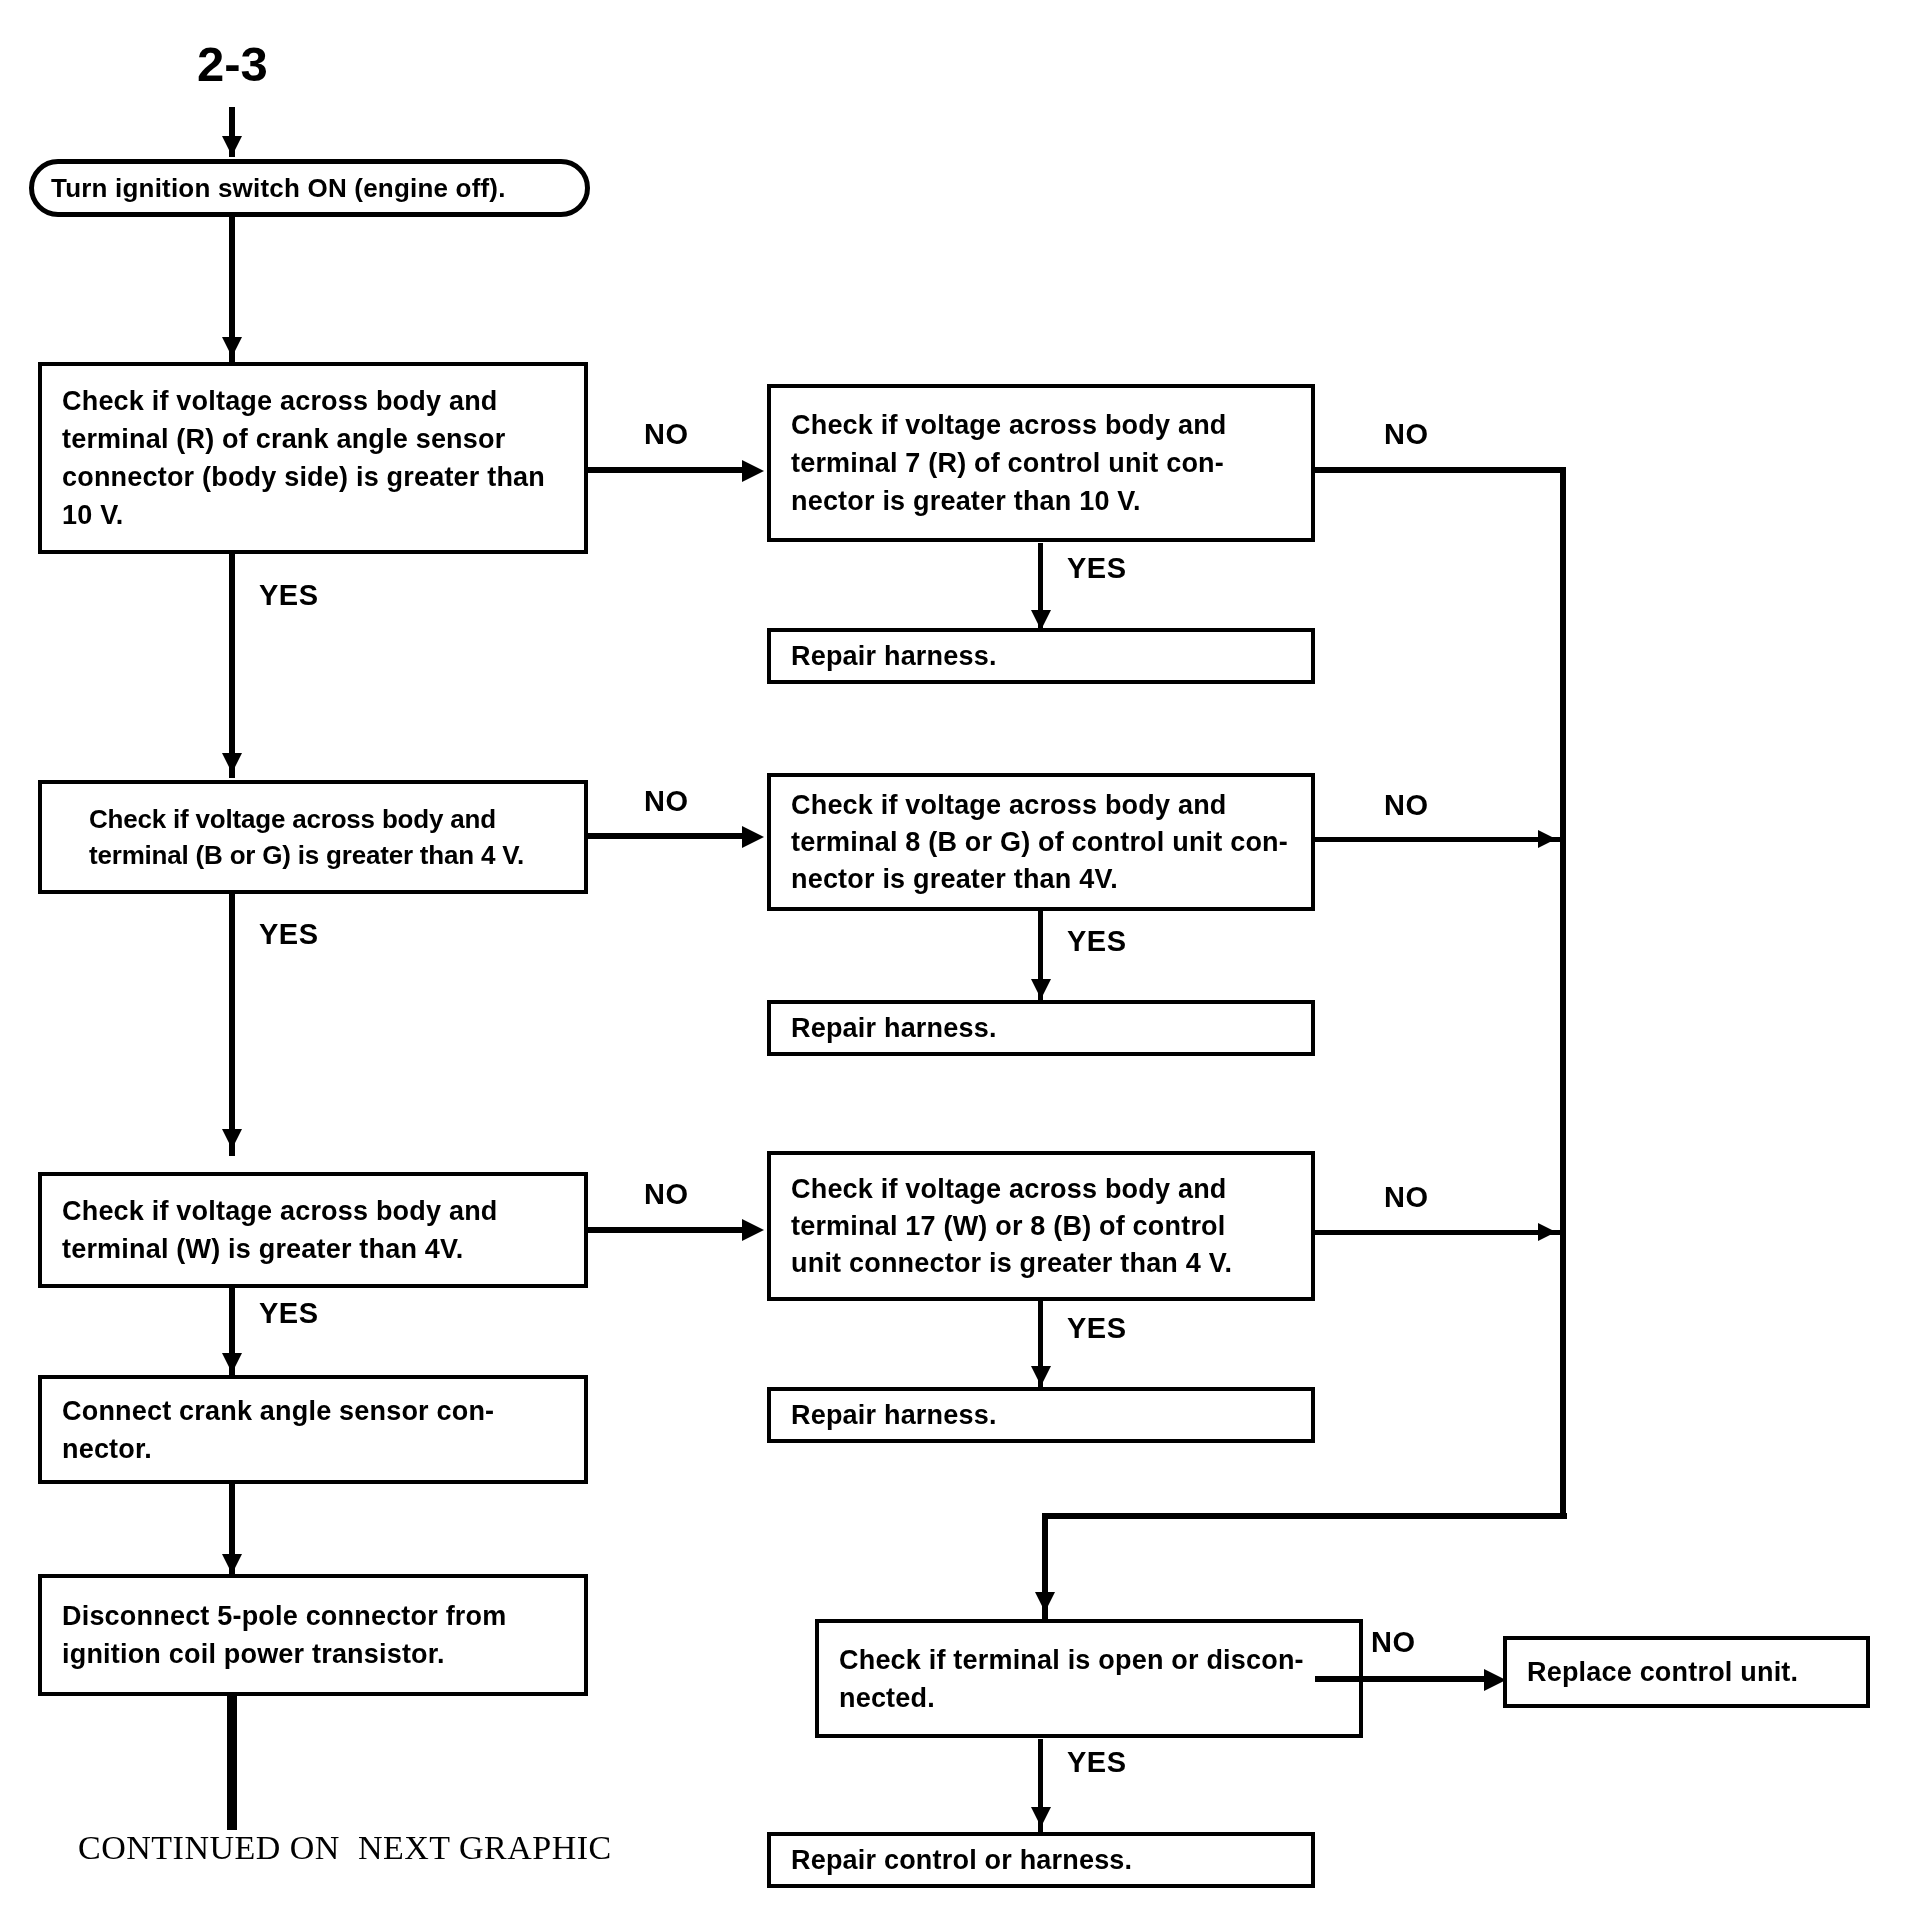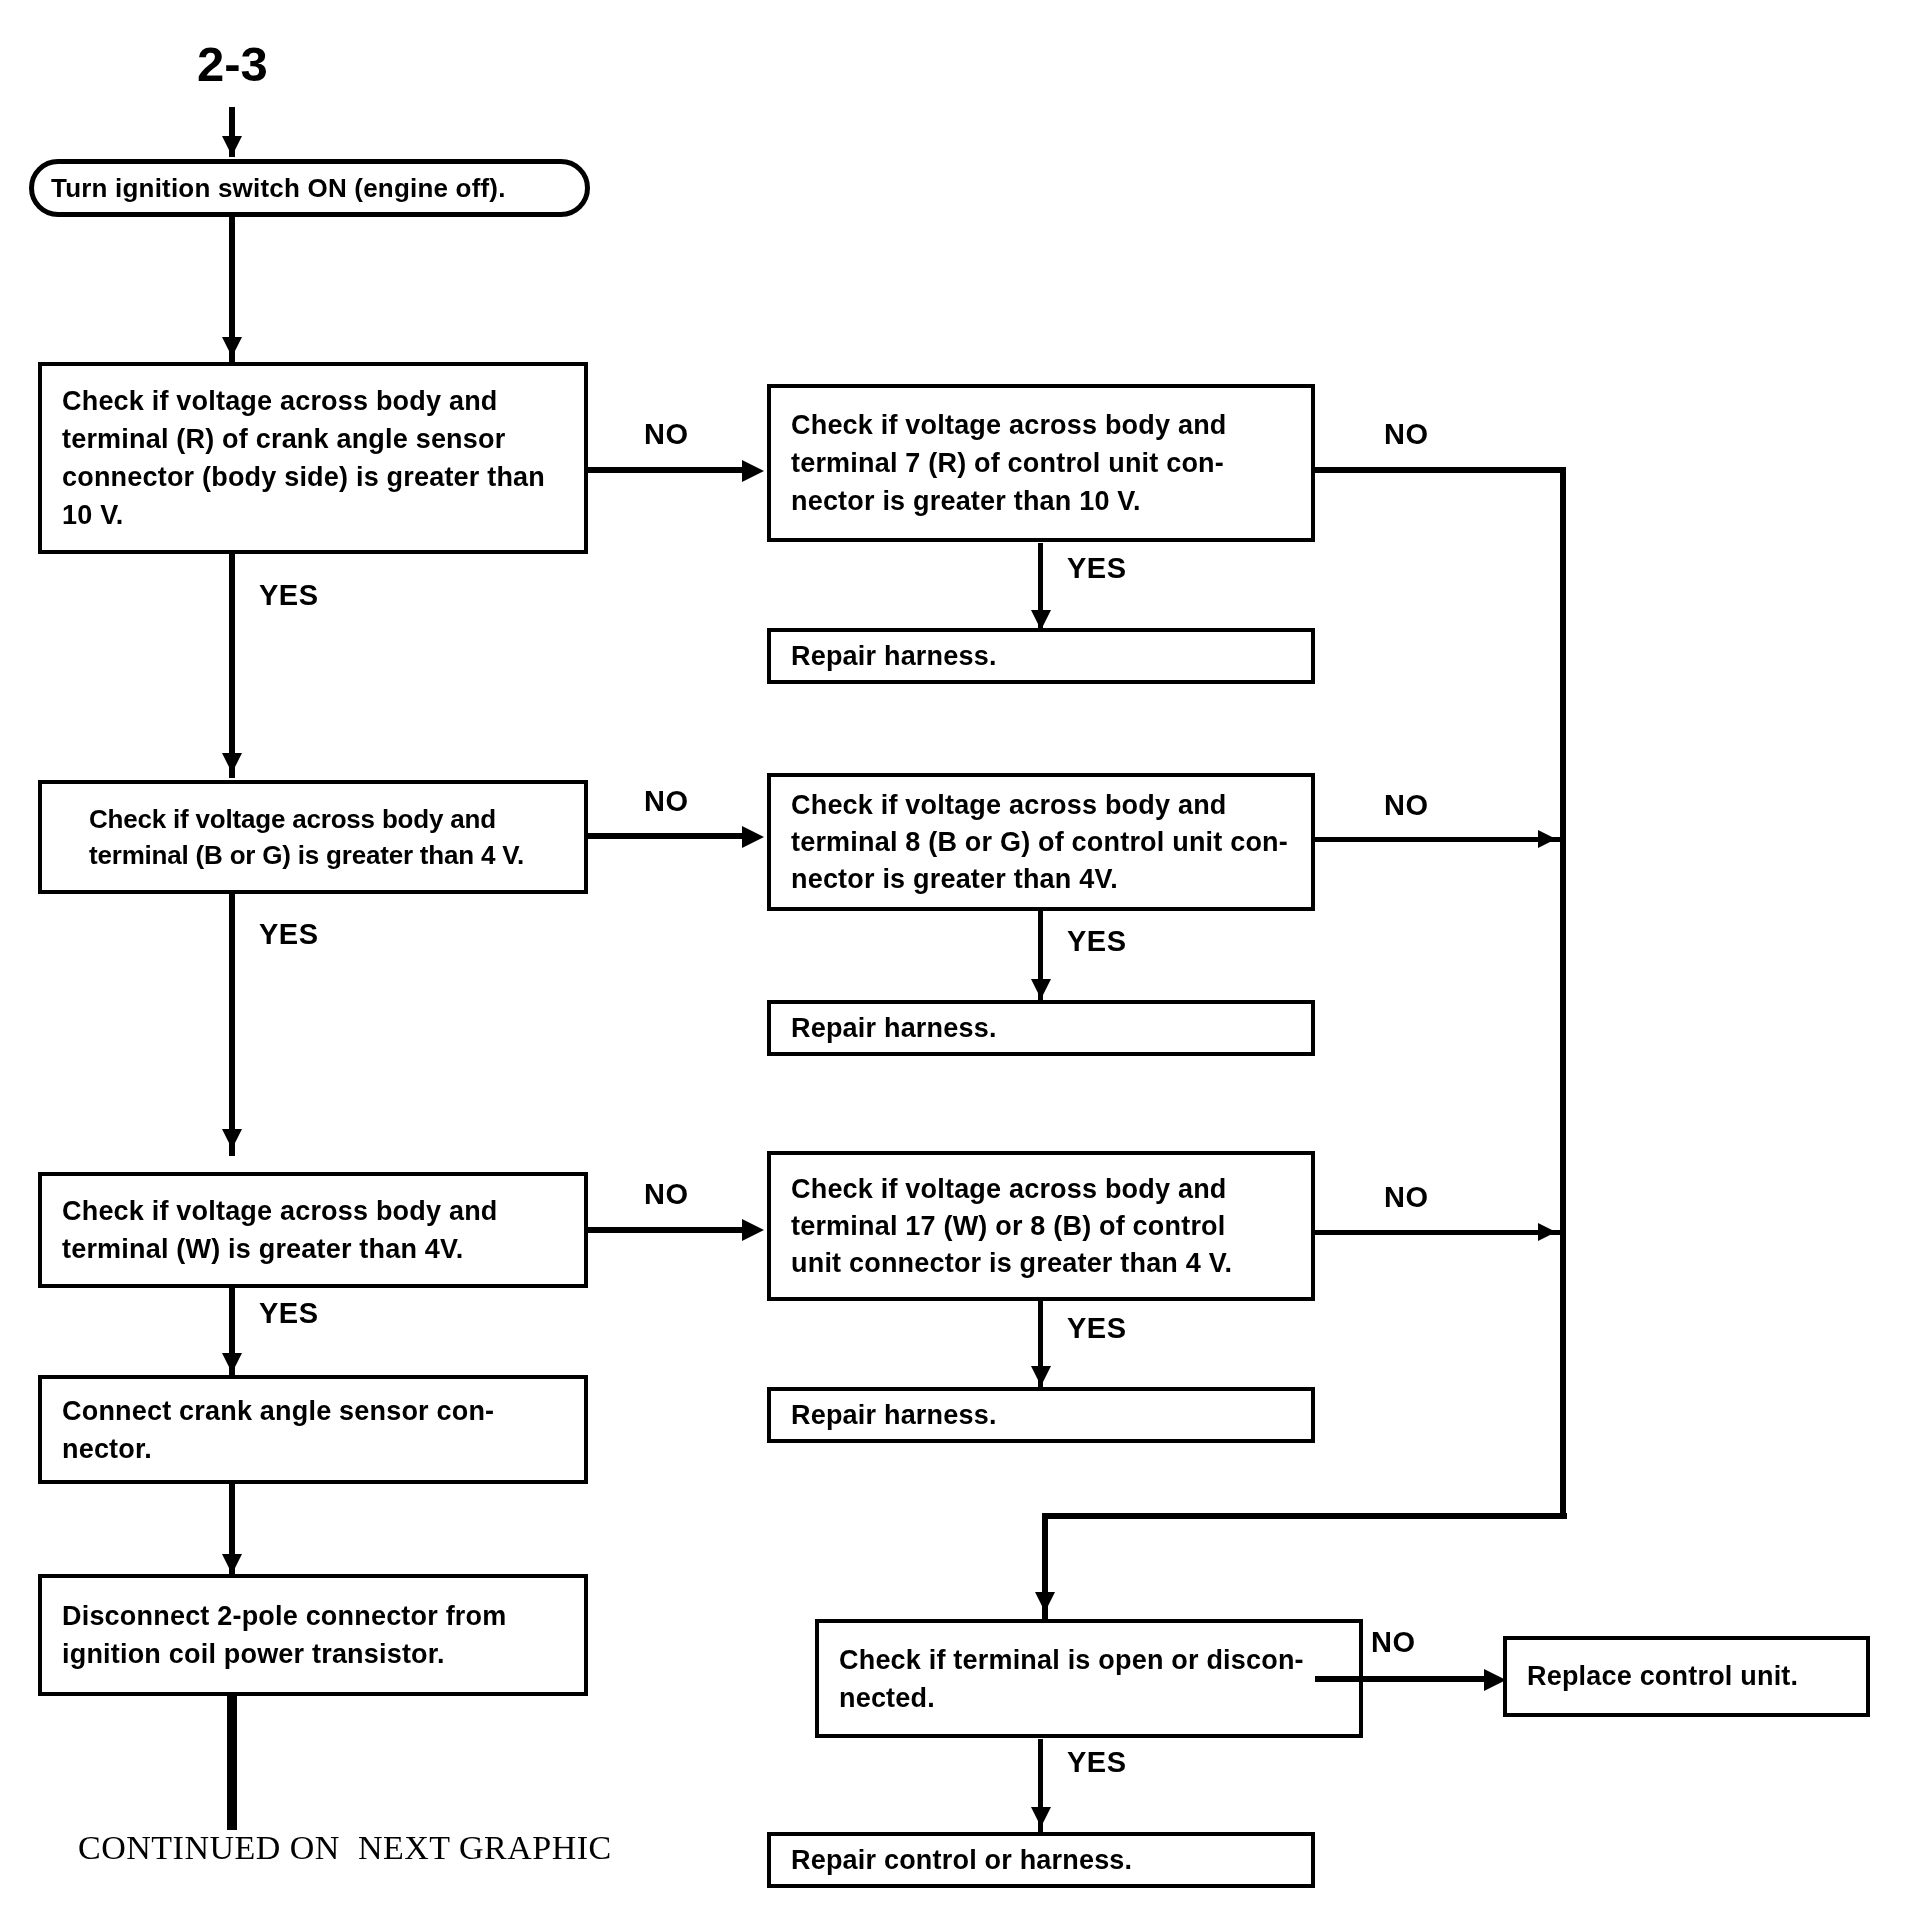--- a/index.html
+++ b/index.html
@@ -206,38 +206,38 @@
 
   <div class="node" style="left:38px;top:1375px;width:550px;height:109px;">
     <span class="txt" style="font-size:27px;line-height:38px;">Connect crank angle sensor con-
 nector.</span>
   </div>
 
   <div class="vline" style="left:229px;top:1484px;width:6.3px;height:98px;"></div>
   <div class="arrow-down" style="left:222px;top:1554px;"></div>
 
   <div class="node" style="left:38px;top:1574px;width:550px;height:122px;">
-    <span class="txt" style="font-size:27px;line-height:38px;">Disconnect 2-pole connector from
+    <span class="txt" style="font-size:27px;line-height:38px;">Disconnect 5-pole connector from
 ignition coil power transistor.</span>
   </div>
 
   <div class="vline" style="left:227px;top:1696px;width:10px;height:134px;"></div>
 
   <div class="continued" style="left:78px;top:1829px;font-size:34px;">CONTINUED ON  NEXT GRAPHIC</div>
 
   <div class="node" style="left:767px;top:1619px;width:548px;height:119px;margin-left:48px;">
     <span class="txt" style="font-size:27px;line-height:38px;">Check if terminal is open or discon-
 nected.</span>
   </div>
 
   <div class="hline" style="left:1315px;top:1676px;width:181px;height:6.3px;"></div>
   <div class="arrow-right" style="left:1484px;top:1669px;"></div>
   <div class="edge-label" style="left:1371px;top:1626px;font-size:29px;">NO</div>
 
-  <div class="node" style="left:1503px;top:1636px;width:367px;height:81px;">
+  <div class="node" style="left:1503px;top:1636px;width:367px;height:72px;">
     <span class="txt" style="font-size:27px;line-height:29px;">Replace control unit.</span>
   </div>
 
   <div class="vline" style="left:1038px;top:1739px;width:4.5px;height:100px;"></div>
   <div class="arrow-down" style="left:1031px;top:1807px;"></div>
   <div class="edge-label" style="left:1067px;top:1746px;font-size:29px;">YES</div>
 
   <div class="node" style="left:767px;top:1832px;width:548px;height:56px;">
     <span class="txt" style="font-size:27px;line-height:29px;">Repair control or harness.</span>
   </div>

